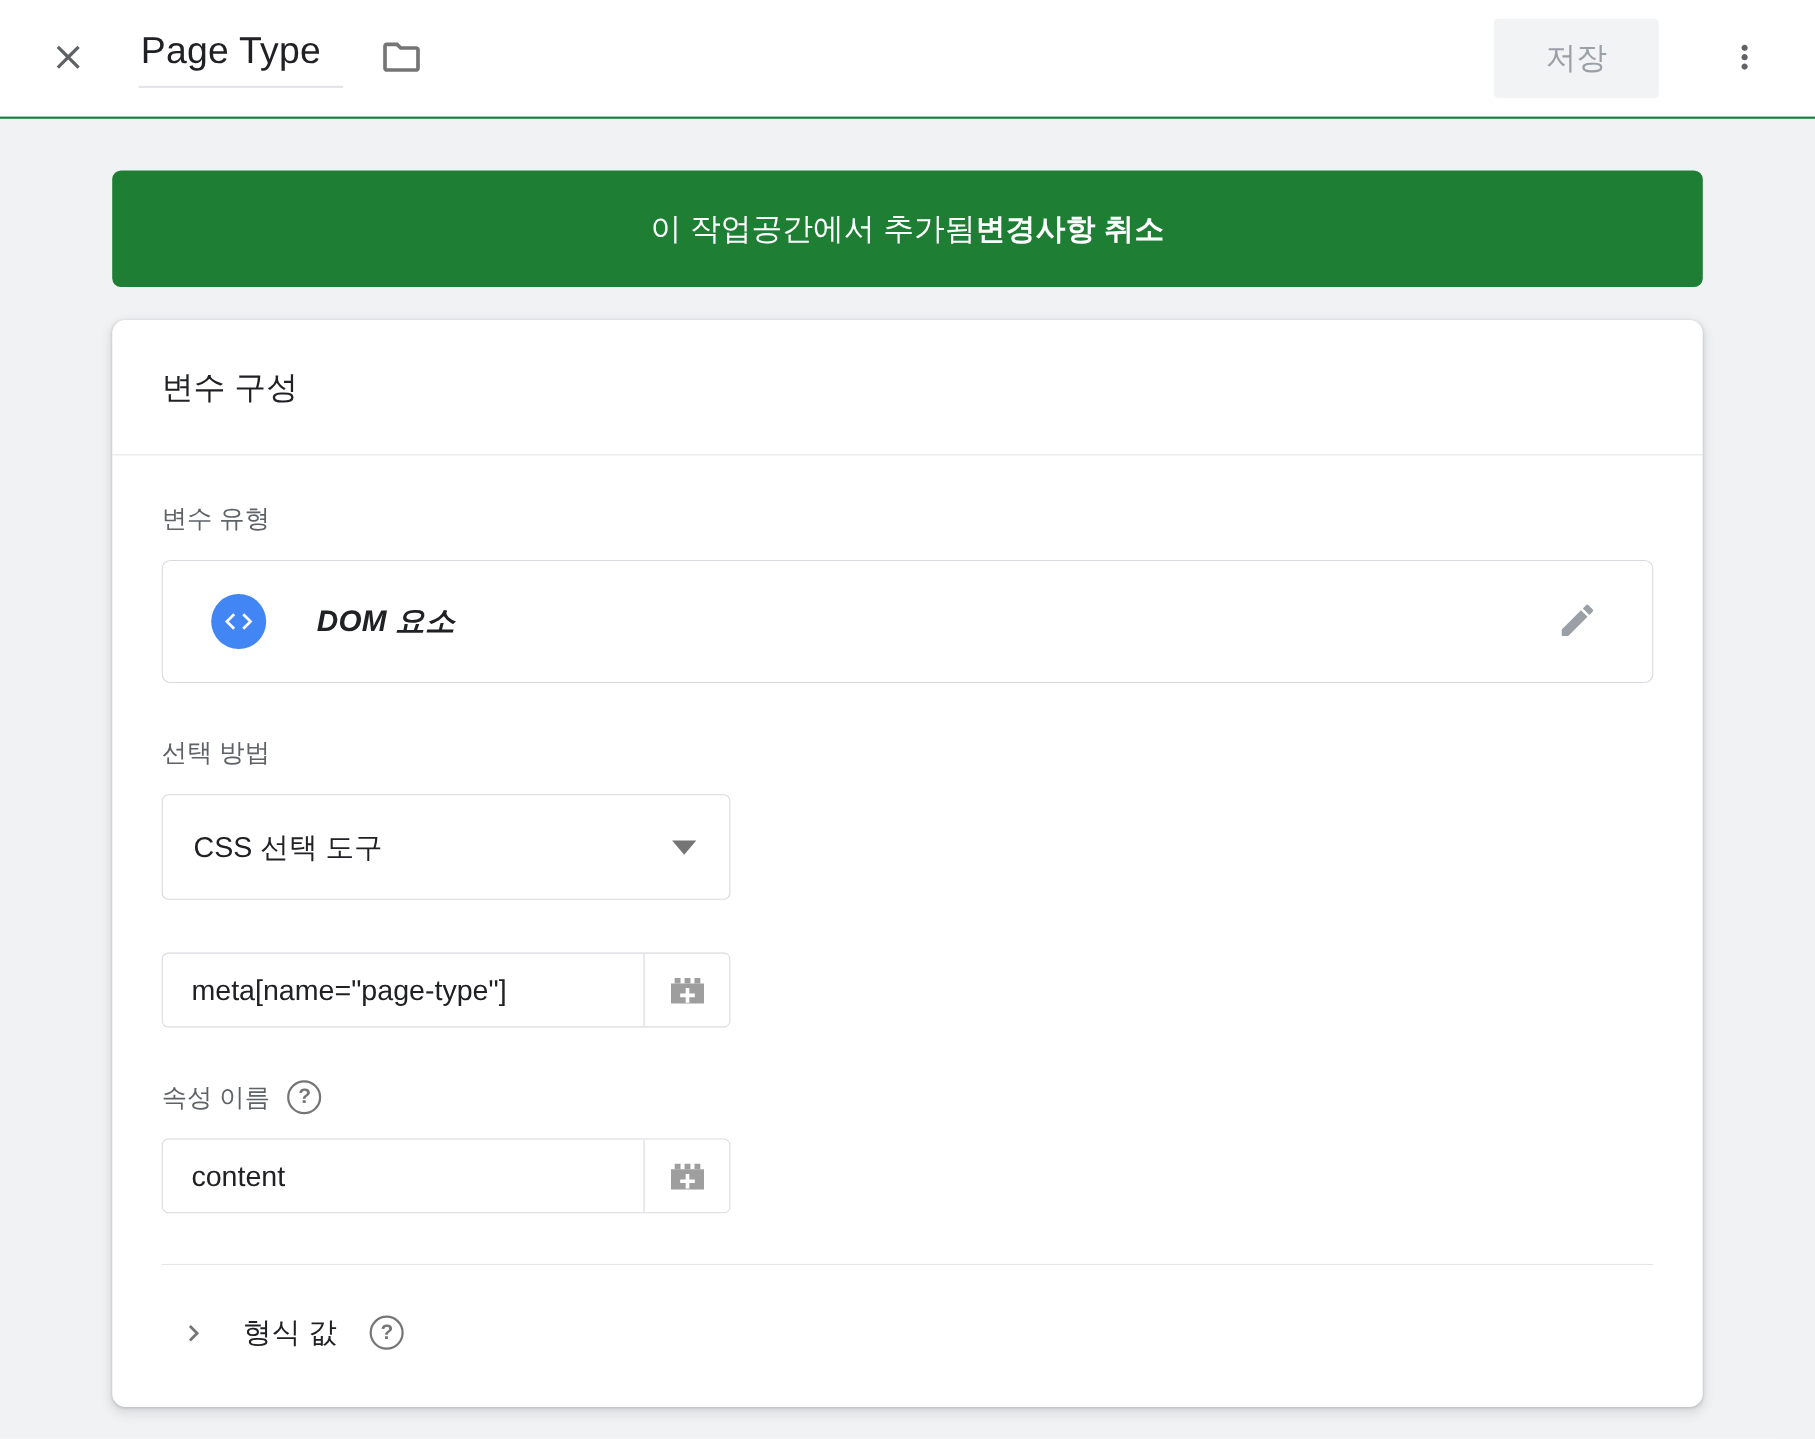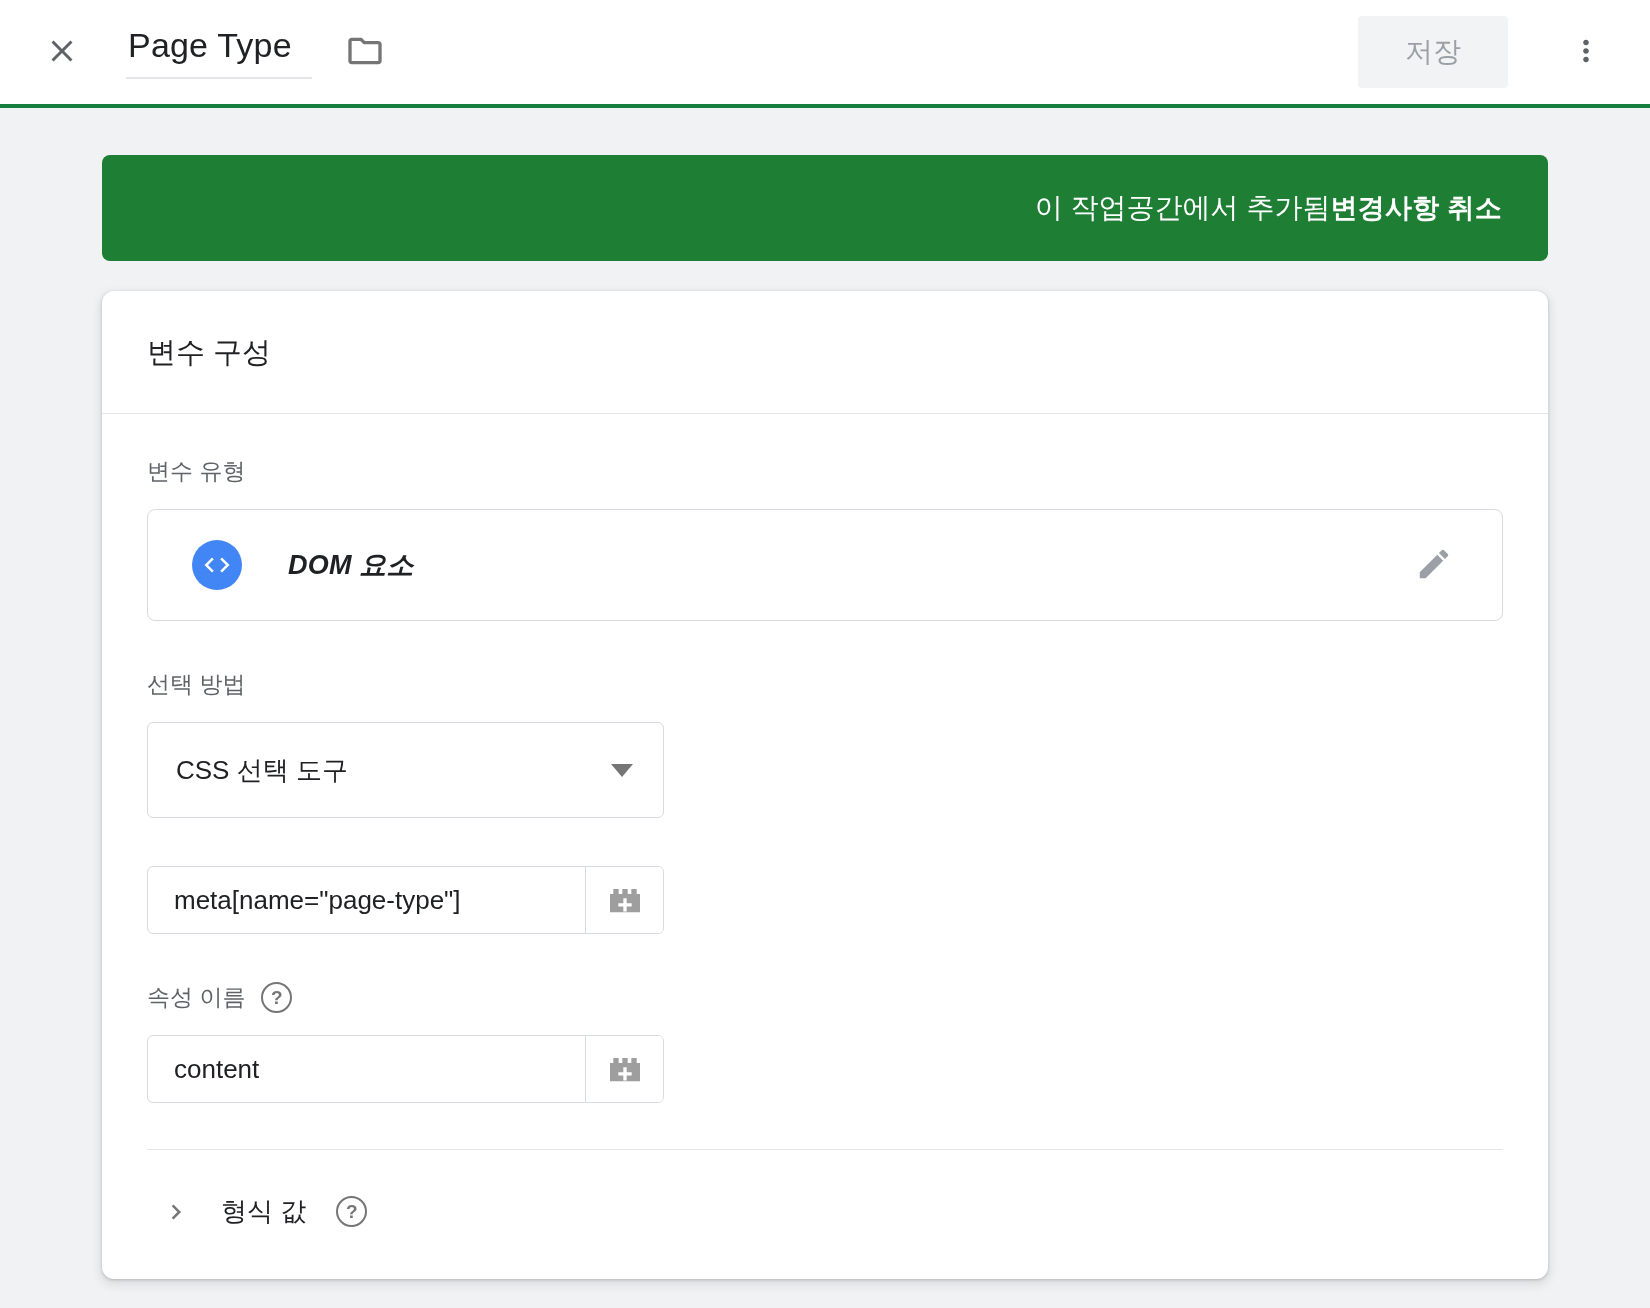--- a/index.html
+++ b/index.html
@@ -8,21 +8,21 @@
     font-family: "Liberation Sans", "DejaVu Sans", sans-serif;
     background: #f1f2f4;
     color: #202124;
     overflow: hidden;
   }
   
   .topbar {
     height: 108px; background: #ffffff;
     display: flex; align-items: center;
     padding: 0 42px 0 40px;
-    border-bottom: 4px solid #15803d;
+    border-bottom: 2px solid #15803d;
   }
   .icon-btn { background: none; border: none; cursor: pointer; display:flex; align-items:center; justify-content:center; }
   .close-btn { width: 44px; height: 44px; }
   .title-wrap { margin-left: 42px; display:flex; flex-direction:column; }
   .page-title {
     font-size: 34px; color: #202124; letter-spacing: .2px;
     padding: 0 4px 12px 2px; border-bottom: 2px solid #e3e5e8; min-width: 186px;
   }
   .folder-btn { margin-left: 30px; width: 46px; height: 46px; }
   .topbar-spacer { flex: 1; }
@@ -31,21 +31,21 @@
     background: #f1f3f4; color: #9aa0a6; font-size: 28px;
     font-family: inherit; cursor: default; margin-right: 56px;
   }
   .more-btn { width: 44px; height: 64px; }
 
   
   .content { padding: 47px 102px 0 102px; }
 
   .banner {
     height: 106px; border-radius: 8px;
-    display: flex; align-items: center; justify-content: flex-end;
+    display: flex; align-items: center; justify-content: center;
     padding: 0 46px; color: #ffffff;
   }
   .banner-msg { font-size: 28px; }
   .banner-action { font-size: 27px; font-weight: 700; letter-spacing:.3px; cursor: pointer; background:none; border:none; color:#fff; font-family:inherit; }
 
   .card {
     margin-top: 30px; background: #ffffff; border-radius: 12px;
     box-shadow: 0 1px 3px rgba(60,64,67,.25), 0 4px 10px 2px rgba(60,64,67,.12);
   }
   .card-header {

